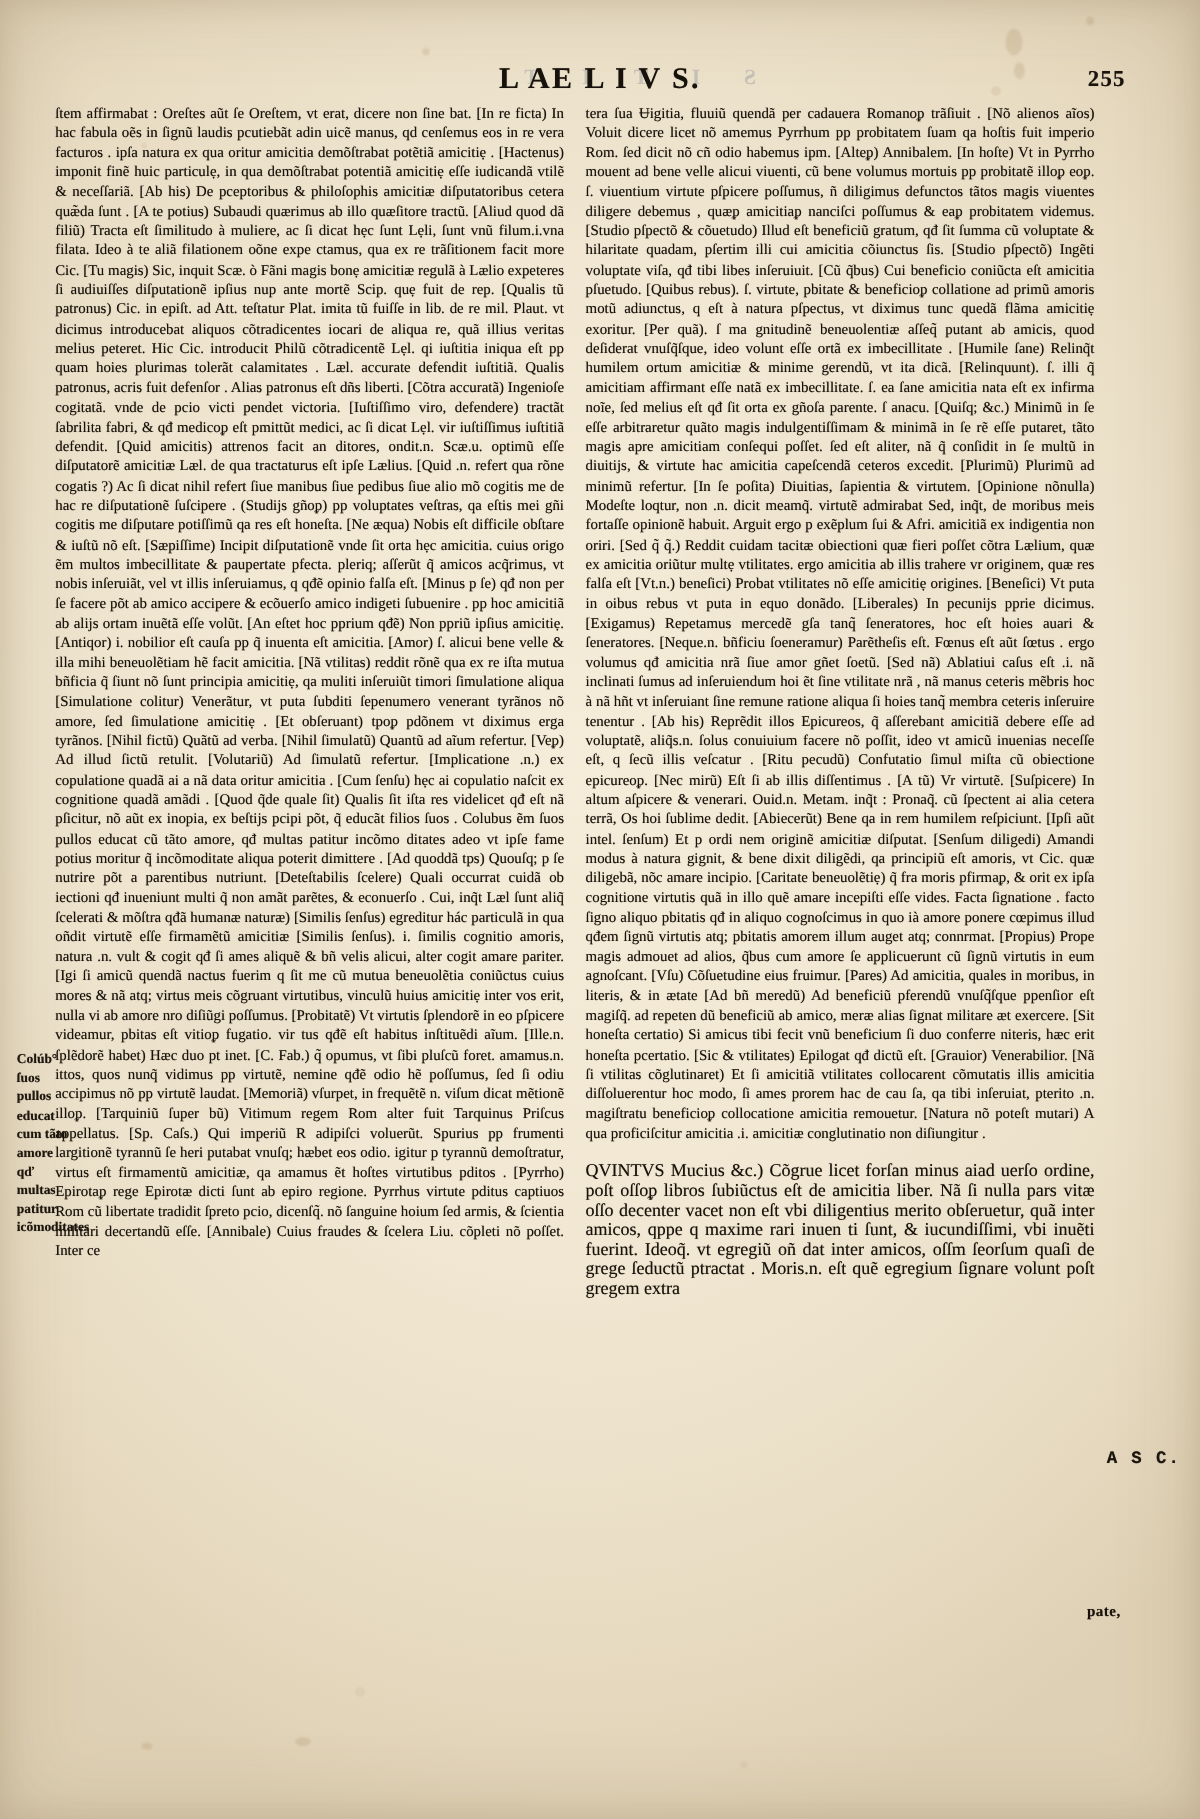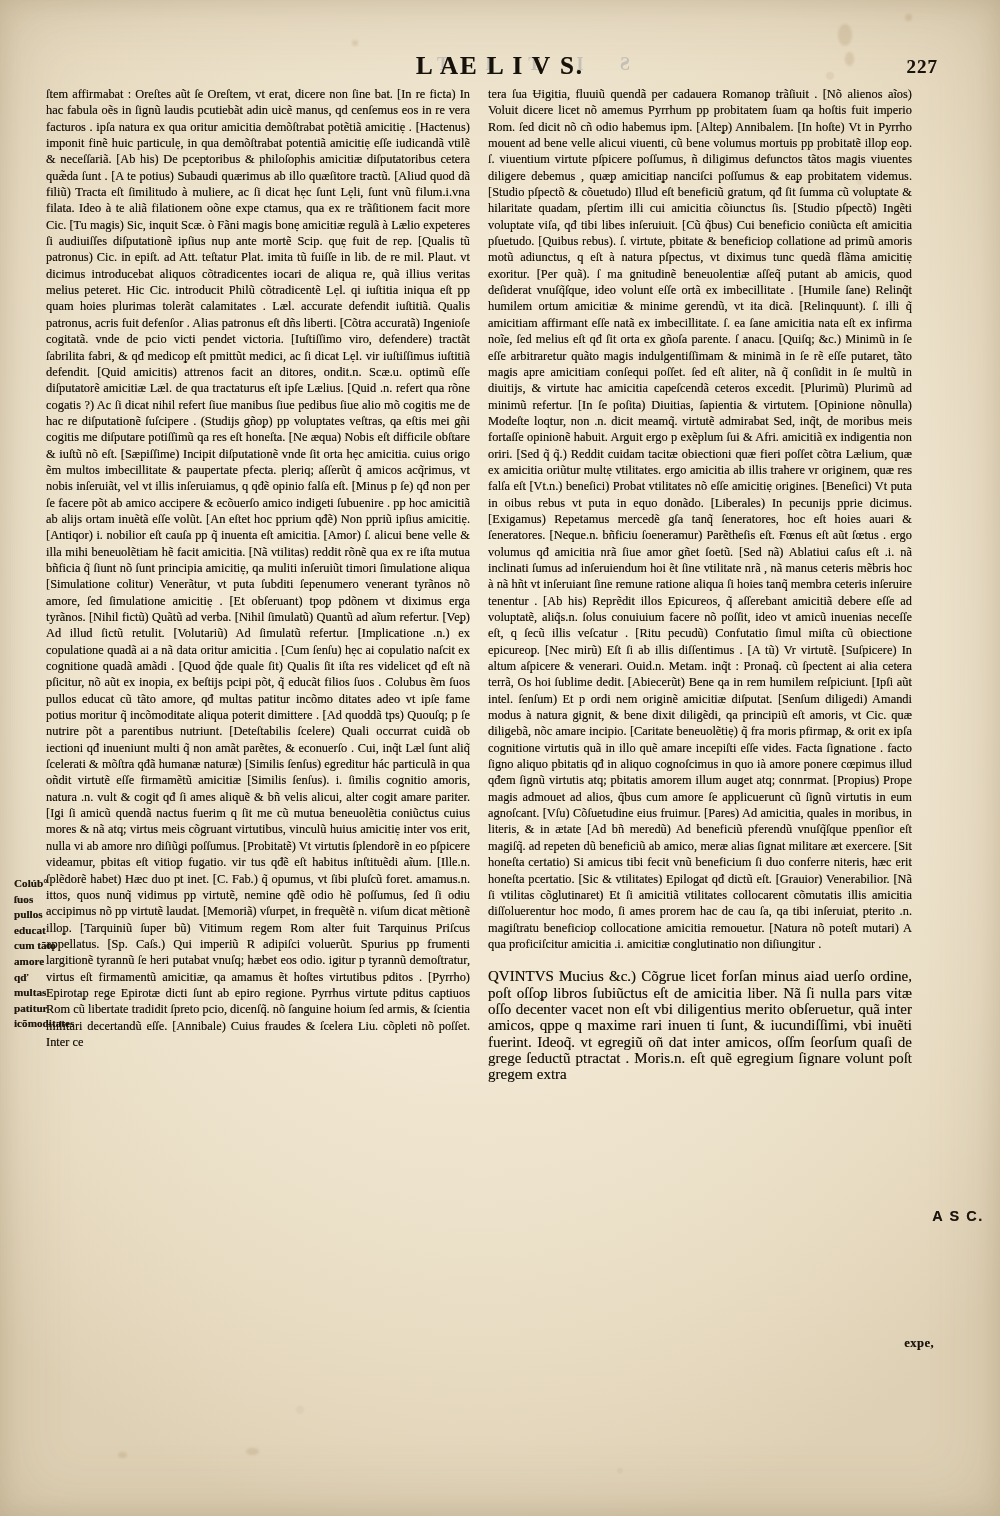--- a/index.html
+++ b/index.html
@@ -129,21 +129,21 @@
     font-family: "Liberation Serif", serif;
   }
   .marginal-right {
     position: absolute;
     right: 16px;
     top: 1208px;
     font-size: 14.5px;
     font-weight: bold;
     letter-spacing: 1.6px;
     color: #1a140d;
-    font-family: Liberation Sans, sans-serif;
+    font-family: Liberation Mono, monospace;
     margin-left: 28px;
   }
 
   
   .catchword {
     position: absolute;
     right: 66px;
     top: 1336px;
     font-size: 12.6px;
     font-weight: bold;
@@ -174,36 +174,36 @@
   <div class="foxing" style="left:845px;top:52px;width:9px;height:14px;"></div>
   <div class="foxing" style="left:905px;top:14px;width:7px;height:7px;"></div>
   <div class="foxing" style="left:352px;top:40px;width:6px;height:6px;"></div>
   <div class="foxing" style="left:118px;top:1452px;width:9px;height:6px;"></div>
   <div class="foxing" style="left:246px;top:1448px;width:13px;height:7px;"></div>
 
   <div class="showthrough">S I T I T</div>
 
   <div class="header">
     <div class="running-title">L AE L I V S.</div>
-    <div class="folio">227</div>
+    <div class="folio">255</div>
   </div>
 
   <div class="textblock">
 
     <div class="col col-left">
       <p>ſtem affirmabat : Oreſtes aũt ſe Oreſtem, vt erat, dicere non ſine bat. [In re ficta) In hac fabula oẽs in ſignũ laudis pcutiebãt adin uicẽ manus, qd cenſemus eos in re vera facturos . ipſa natura ex qua oritur amicitia demõſtrabat potẽtiã amicitiẹ . [Hactenus) imponit finẽ huic particulẹ, in qua demõſtrabat potentiã amicitiẹ eſſe iudicandã vtilẽ &amp; neceſſariã. [Ab his) De pceptoribus &amp; philoſophis amicitiæ diſputatoribus cetera quæ̃da ſunt . [A te potius) Subaudi quærimus ab illo quæſitore tractũ. [Aliud quod dã filiũ) Tracta eſt ſimilitudo à muliere, ac ſi dicat hẹc ſunt Lẹli, ſunt vnũ filum.i.vna filata. Ideo à te aliã filationem oõne expe ctamus, qua ex re trãſitionem facit more Cic. [Tu magis) Sic, inquit Scæ. ò Fãni magis bonẹ amicitiæ regulã à Lælio expeteres ſi audiuiſſes diſputationẽ ipſius nup ante mortẽ Scip. quẹ fuit de rep. [Qualis tũ patronus) Cic. in epiſt. ad Att. teſtatur Plat. imita tũ fuiſſe in lib. de re mil. Plaut. vt dicimus introducebat aliquos cõtradicentes iocari de aliqua re, quã illius veritas melius peteret. Hic Cic. introducit Philũ cõtradicentẽ Lẹl. qi iuſtitia iniqua eſt pp quam hoies plurimas tolerãt calamitates . Læl. accurate defendit iuſtitiã. Qualis patronus, acris fuit defenſor . Alias patronus eſt dñs liberti. [Cõtra accuratã) Ingenioſe cogitatã. vnde de pcio victi pendet victoria. [Iuſtiſſimo viro, defendere) tractãt ſabrilita fabri, &amp; qđ medicoᵱ eſt pmittũt medici, ac ſi dicat Lẹl. vir iuſtiſſimus iuſtitiã defendit. [Quid amicitis) attrenos facit an ditores, ondit.n. Scæ.u. optimũ eſſe diſputatorẽ amicitiæ Læl. de qua tractaturus eſt ipſe Lælius. [Quid .n. refert qua rõne cogatis ?) Ac ſi dicat nihil refert ſiue manibus ſiue pedibus ſiue alio mõ cogitis me de hac re diſputationẽ ſuſcipere . (Studijs gñoᵱ) pp voluptates veſtras, qa eſtis mei gñi cogitis me diſputare potiſſimũ qa res eſt honeſta. [Ne æqua) Nobis eſt difficile obſtare &amp; iuſtũ nõ eſt. [Sæpiſſime) Incipit diſputationẽ vnde ſit orta hẹc amicitia. cuius origo ẽm multos imbecillitate &amp; paupertate pfecta. pleriq; aſſerũt q̃ amicos acq̃rimus, vt nobis inſeruiãt, vel vt illis inſeruiamus, q qđẽ opinio falſa eſt. [Minus p ſe) qđ non per ſe facere põt ab amico accipere &amp; ecõuerſo amico indigeti ſubuenire . pp hoc amicitiã ab alijs ortam inuẽtã eſſe volũt. [An eſtet hoc pprium qđẽ) Non ppriũ ipſius amicitiẹ. [Antiqor) i. nobilior eſt cauſa pp q̃ inuenta eſt amicitia. [Amor) ſ. alicui bene velle &amp; illa mihi beneuolẽtiam hẽ facit amicitia. [Nã vtilitas) reddit rõnẽ qua ex re iſta mutua bñficia q̃ ſiunt nõ ſunt principia amicitiẹ, qa muliti inſeruiũt timori ſimulatione aliqua [Simulatione colitur) Venerãtur, vt puta ſubditi ſepenumero venerant tyrãnos nõ amore, ſed ſimulatione amicitiẹ . [Et obſeruant) tpoᵱ pdõnem vt diximus erga tyrãnos. [Nihil fictũ) Quãtũ ad verba. [Nihil ſimulatũ) Quantũ ad aĩum refertur. [Veᵱ) Ad illud ſictũ retulit. [Volutariũ) Ad ſimulatũ refertur. [Implicatione .n.) ex copulatione quadã ai a nã data oritur amicitia . [Cum ſenſu) hẹc ai copulatio naſcit ex cognitione quadã amãdi . [Quod q̃de quale ſit) Qualis ſit iſta res videlicet qđ eſt nã pſicitur, nõ aũt ex inopia, ex beſtijs pcipi põt, q̃ educãt filios ſuos . Colubus ẽm ſuos pullos educat cũ tãto amore, qđ multas patitur incõmo ditates adeo vt ipſe fame potius moritur q̃ incõmoditate aliqua poterit dimittere . [Ad quoddã tps) Quouſq; p ſe nutrire põt a parentibus nutriunt. [Deteſtabilis ſcelere) Quali occurrat cuidã ob iectioni qđ inueniunt multi q̃ non amãt parẽtes, &amp; econuerſo . Cui, inq̃t Læl ſunt aliq̃ ſcelerati &amp; mõſtra qđã humanæ naturæ) [Similis ſenſus) egreditur hác particulã in qua oñdit virtutẽ eſſe firmamẽtũ amicitiæ [Similis ſenſus). i. ſimilis cognitio amoris, natura .n. vult &amp; cogit qđ ſi ames aliquẽ &amp; bñ velis alicui, alter cogit amare pariter. [Igi ſi amicũ quendã nactus fuerim q ſit me cũ mutua beneuolẽtia coniũctus cuius mores &amp; nã atq; virtus meis cõgruant virtutibus, vinculũ huius amicitiẹ inter vos erit, nulla vi ab amore nro diſiũgi poſſumus. [Probitatẽ) Vt virtutis ſplendorẽ in eo pſpicere videamur, pbitas eſt vitioᵱ fugatio. vir tus qđẽ eſt habitus inſtituẽdi aĩum. [Ille.n. ſplẽdorẽ habet) Hæc duo pt inet. [C. Fab.) q̃ opumus, vt ſibi pluſcũ foret. amamus.n. ittos, quos nunq̃ vidimus pp virtutẽ, nemine qđẽ odio hẽ poſſumus, ſed ſi odiu accipimus nõ pp virtutẽ laudat. [Memoriã) vſurpet, in frequẽtẽ n. viſum dicat mẽtionẽ illoᵱ. [Tarquiniũ ſuper bũ) Vitimum regem Rom alter fuit Tarquinus Priſcus appellatus. [Sp. Caſs.) Qui imperiũ R adipiſci voluerũt. Spurius pp frumenti largitionẽ tyrannũ ſe heri putabat vnuſq; hæbet eos odio. igitur p tyrannũ demoſtratur, virtus eſt firmamentũ amicitiæ, qa amamus ẽt hoſtes virtutibus pditos . [Pyrrho) Epirotaᵱ rege Epirotæ dicti ſunt ab epiro regione. Pyrrhus virtute pditus captiuos Rom cũ libertate tradidit ſpreto pcio, dicenſq̃. nõ ſanguine hoium ſed armis, &amp; ſcientia militari decertandũ eſſe. [Annibale) Cuius fraudes &amp; ſcelera Liu. cõpleti nõ poſſet. Inter ce</p>
     </div>
 
     <div class="col col-right">
       <p>tera ſua Ʉigitia, fluuiũ quendã per cadauera Romanoᵱ trãſiuit . [Nõ alienos aĩos) Voluit dicere licet nõ amemus Pyrrhum pp probitatem ſuam qa hoſtis fuit imperio Rom. ſed dicit nõ cñ odio habemus ipm. [Alteᵱ) Annibalem. [In hoſte) Vt in Pyrrho mouent ad bene velle alicui viuenti, cũ bene volumus mortuis pp probitatẽ illoᵱ eoᵱ. ſ. viuentium virtute pſpicere poſſumus, ñ diligimus defunctos tãtos magis viuentes diligere debemus , quæᵱ amicitiaᵱ nanciſci poſſumus &amp; eaᵱ probitatem videmus. [Studio pſpectõ &amp; cõuetudo) Illud eſt beneficiũ gratum, qđ ſit ſumma cũ voluptate &amp; hilaritate quadam, pſertim illi cui amicitia cõiunctus ſis. [Studio pſpectõ) Ingẽti voluptate viſa, qđ tibi libes inſeruiuit. [Cũ q̃bus) Cui beneficio coniũcta eſt amicitia pſuetudo. [Quibus rebus). ſ. virtute, pbitate &amp; beneficioᵱ collatione ad primũ amoris motũ adiunctus, q eſt à natura pſpectus, vt diximus tunc quedã flãma amicitiẹ exoritur. [Per quã). ſ ma gnitudinẽ beneuolentiæ aſſeq̃ putant ab amicis, quod deſiderat vnuſq̃ſque, ideo volunt eſſe ortã ex imbecillitate . [Humile ſane) Relinq̃t humilem ortum amicitiæ &amp; minime gerendũ, vt ita dicã. [Relinquunt). ſ. illi q̃ amicitiam affirmant eſſe natã ex imbecillitate. ſ. ea ſane amicitia nata eſt ex infirma noĩe, ſed melius eſt qđ ſit orta ex gñoſa parente. ſ anacu. [Quiſq; &amp;c.) Minimũ in ſe eſſe arbitraretur quãto magis indulgentiſſimam &amp; minimã in ſe rẽ eſſe putaret, tãto magis apre amicitiam conſequi poſſet. ſed eſt aliter, nã q̃ conſidit in ſe multũ in diuitijs, &amp; virtute hac amicitia capeſcendã ceteros excedit. [Plurimũ) Plurimũ ad minimũ refertur. [In ſe poſita) Diuitias, ſapientia &amp; virtutem. [Opinione nõnulla) Modeſte loqtur, non .n. dicit meamq̃. virtutẽ admirabat Sed, inq̃t, de moribus meis fortaſſe opinionẽ habuit. Arguit ergo p exẽplum ſui &amp; Afri. amicitiã ex indigentia non oriri. [Sed q̃ q̃.) Reddit cuidam tacitæ obiectioni quæ fieri poſſet cõtra Lælium, quæ ex amicitia oriũtur multẹ vtilitates. ergo amicitia ab illis trahere vr originem, quæ res falſa eſt [Vt.n.) beneſici) Probat vtilitates nõ eſſe amicitiẹ origines. [Beneſici) Vt puta in oibus rebus vt puta in equo donãdo. [Liberales) In pecunijs pprie dicimus. [Exigamus) Repetamus mercedẽ gſa tanq̃ ſeneratores, hoc eſt hoies auari &amp; ſeneratores. [Neque.n. bñficiu ſoeneramur) Parẽtheſis eſt. Fœnus eſt aũt ſœtus . ergo volumus qđ amicitia nrã ſiue amor gñet ſoetũ. [Sed nã) Ablatiui caſus eſt .i. nã inclinati ſumus ad inſeruiendum hoi ẽt ſine vtilitate nrã , nã manus ceteris mẽbris hoc à nã hñt vt inſeruiant ſine remune ratione aliqua ſi hoies tanq̃ membra ceteris inſeruire tenentur . [Ab his) Reprẽdit illos Epicureos, q̃ aſſerebant amicitiã debere eſſe ad voluptatẽ, aliq̃s.n. ſolus conuiuium facere nõ poſſit, ideo vt amicũ inuenias neceſſe eſt, q ſecũ illis veſcatur . [Ritu pecudũ) Confutatio ſimul miſta cũ obiectione epicureoᵱ. [Nec mirũ) Eſt ſi ab illis diſſentimus . [A tũ) Vr virtutẽ. [Suſpicere) In altum aſpicere &amp; venerari. Ouid.n. Metam. inq̃t : Pronaq̃. cũ ſpectent ai alia cetera terrã, Os hoi ſublime dedit. [Abiecerũt) Bene qa in rem humilem reſpiciunt. [Ipſi aũt intel. ſenſum) Et p ordi nem originẽ amicitiæ diſputat. [Senſum diligedi) Amandi modus à natura gignit, &amp; bene dixit diligẽdi, qa principiũ eſt amoris, vt Cic. quæ diligebã, nõc amare incipio. [Caritate beneuolẽtiẹ) q̃ fra moris pfirmaᵱ, &amp; orit ex ipſa cognitione virtutis quã in illo quẽ amare incepiſti eſſe vides. Facta ſignatione . facto ſigno aliquo pbitatis qđ in aliquo cognoſcimus in quo ià amore ponere cœpimus illud qđem ſignũ virtutis atq; pbitatis amorem illum auget atq; connrmat. [Propius) Prope magis admouet ad alios, q̃bus cum amore ſe applicuerunt cũ ſignũ virtutis in eum agnoſcant. [Vſu) Cõſuetudine eius fruimur. [Pares) Ad amicitia, quales in moribus, in literis, &amp; in ætate [Ad bñ meredũ) Ad beneficiũ pferendũ vnuſq̃ſque ppenſior eſt magiſq̃. ad repeten dũ beneficiũ ab amico, meræ alias ſignat militare æt exercere. [Sit honeſta certatio) Si amicus tibi fecit vnũ beneficium ſi duo conferre niteris, hæc erit honeſta pcertatio. [Sic &amp; vtilitates) Epilogat qđ dictũ eſt. [Grauior) Venerabilior. [Nã ſi vtilitas cõglutinaret) Et ſi amicitiã vtilitates collocarent cõmutatis illis amicitia diſſoluerentur hoc modo, ſi ames prorem hac de cau ſa, qa tibi inſeruiat, pterito .n. magiſtratu beneficioᵱ collocatione amicitia remouetur. [Natura nõ poteſt mutari) A qua proficiſcitur amicitia .i. amicitiæ conglutinatio non diſiungitur .</p>
       <p class="bigcap">QVINTVS Mucius &amp;c.) Cõgrue licet forſan minus aiad uerſo ordine, poſt oſſoᵱ libros ſubiũctus eſt de amicitia liber. Nã ſi nulla pars vitæ oſſo decenter vacet non eſt vbi diligentius merito obſeruetur, quã inter amicos, qppe q maxime rari inuen ti ſunt, &amp; iucundiſſimi, vbi inuẽti fuerint. Ideoq̃. vt egregiũ oñ dat inter amicos, oſſm ſeorſum quaſi de grege ſeductũ ptractat . Moris.n. eſt quẽ egregium ſignare volunt poſt gregem extra</p>
     </div>
 
   </div>
 
   <div class="marginal-left">Colúb° ſuos pullos educat cum tãto amore qď multas patitur icõmoditates</div>
 
   <div class="marginal-right">A S C.</div>
 
-  <div class="catchword">expe,</div>
+  <div class="catchword">pate,</div>
 
   <div class="edge-shade"></div>
 </div>
 
 </body></html>

